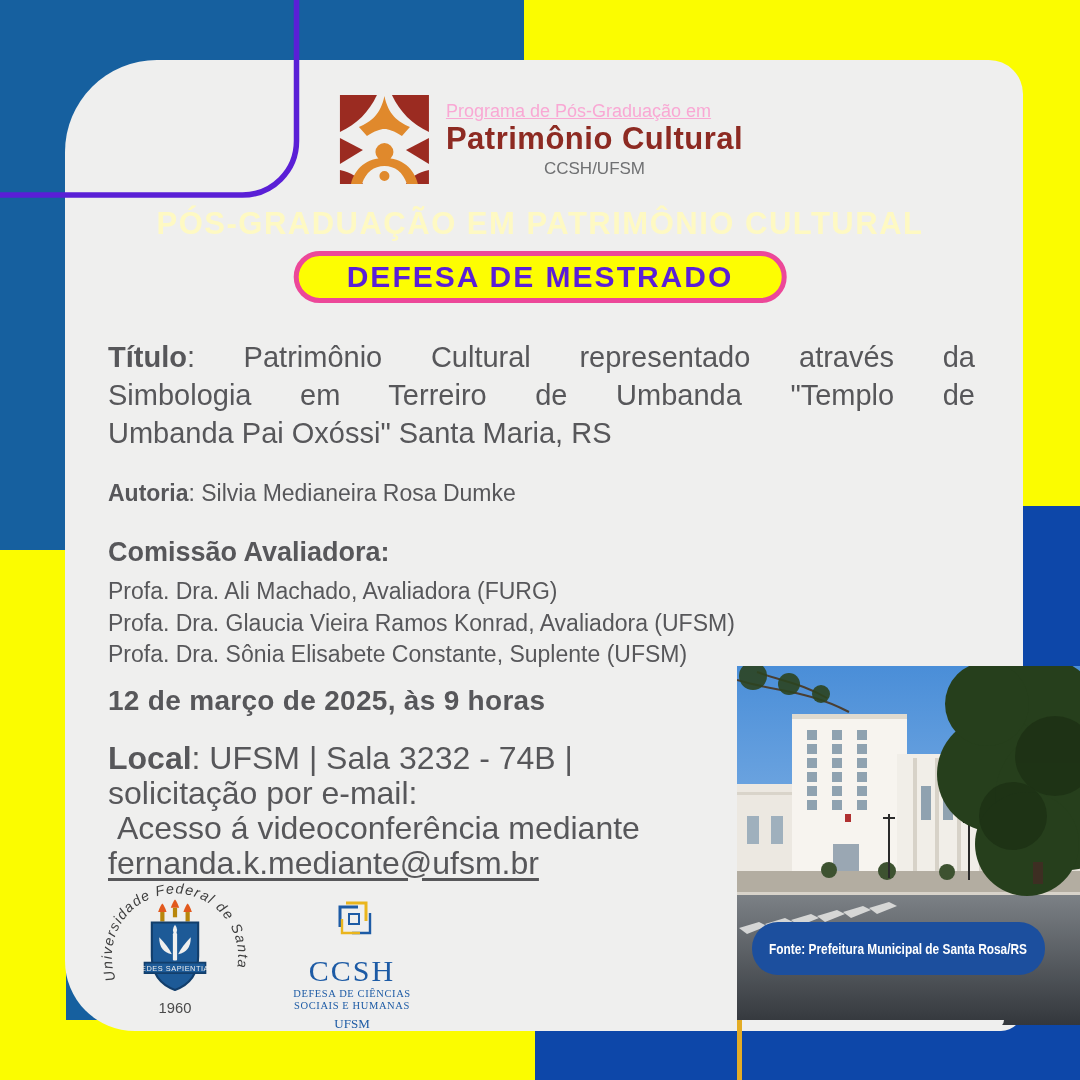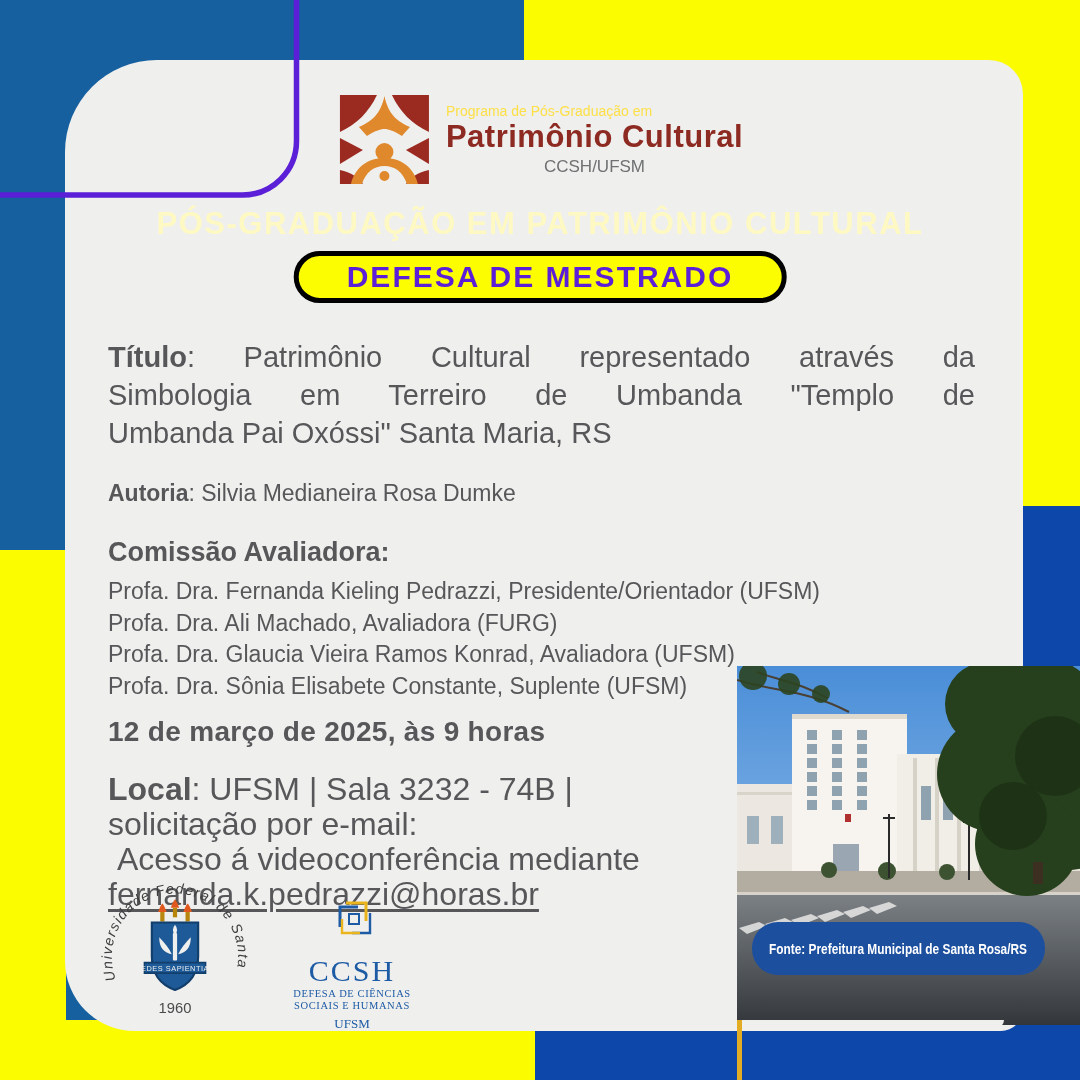--- a/index.html
+++ b/index.html
@@ -17,29 +17,29 @@
   
   .card{left:65px;top:60px;width:958px;height:971px;background:#efefee;
         border-radius:92px 34px 22px 70px;}
 
   
   .corner-line{left:0;top:0;}
 
   
   .logo-row{left:50%;top:92px;transform:translateX(-50%);display:flex;align-items:center;gap:14px;}
   .logo-text{display:flex;flex-direction:column;align-items:center;line-height:1.15;}
-  .logo-line1{font-size:14px;color:#fde047;align-self:flex-start;}
+  .logo-line1{font-size:18px;color:#f9a8d4;align-self:flex-start;text-decoration:underline;}
   .logo-line2{font-size:31px;font-weight:bold;color:#8d2a22;letter-spacing:.5px;}
   .logo-line3{font-size:17px;color:#6f7072;margin-top:2px;}
 
   .program-heading{left:0;top:206px;width:100%;text-align:center;
       font-size:31px;font-weight:bold;letter-spacing:1.5px;color:#fef9c3;}
 
   .badge{left:50%;top:251px;transform:translateX(-50%);
-      background:#fdfd02;border:5px solid #000000;border-radius:28px;
+      background:#fdfd02;border:5px solid #ec4899;border-radius:28px;
       padding:0 48px;height:42px;line-height:42px;
       font-size:30px;font-weight:bold;letter-spacing:2px;color:#5a1fd6;white-space:nowrap;}
 
   
   .content{left:108px;top:338px;width:867px;color:#57575a;}
   .title-line{font-size:29px;line-height:38px;text-align:justify;text-align-last:justify;}
   .title-line.last{text-align:left;text-align-last:left;}
   b.inl{font-weight:bold;}
   .author-line{font-size:23px;margin-top:28px;}
   .committee-label{font-size:27px;font-weight:bold;margin-top:30px;}
@@ -107,29 +107,28 @@
 
   <div class="abs content">
     <div class="title-line"><b class="inl">Título</b><span>: Patrimônio Cultural representado através da</span></div>
     <div class="title-line">Simbologia em Terreiro de Umbanda "Templo de</div>
     <div class="title-line last">Umbanda Pai Oxóssi" Santa Maria, RS</div>
 
     <div class="author-line"><b class="inl">Autoria</b><span>: Silvia Medianeira Rosa Dumke</span></div>
 
     <div class="committee-label"><b class="inl">Comissão Avaliadora</b><span>:</span></div>
     <ul class="committee-list">
-      <li>Profa. Dra. Fernanda Kieling Pedrazzi, Presidente/Orientador (UFSM)</li>
       <li>Profa. Dra. Ali Machado, Avaliadora (FURG)</li>
       <li>Profa. Dra. Glaucia Vieira Ramos Konrad, Avaliadora (UFSM)</li>
       <li>Profa. Dra. Sônia Elisabete Constante, Suplente (UFSM)</li>
     </ul>
 
     <div class="date-line">12 de março de 2025, às 9 horas</div>
 
-    <div class="local-block"><div><b class="inl">Local</b><span>: UFSM | Sala 3232 - 74B |</span></div><div>solicitação por e-mail:</div><div> Acesso á videoconferência mediante</div><div><a href="#" class="email-link">fernanda.k.pedrazzi@horas.br</a></div></div>
+    <div class="local-block"><div><b class="inl">Local</b><span>: UFSM | Sala 3232 - 74B |</span></div><div>solicitação por e-mail:</div><div> Acesso á videoconferência mediante</div><div><a href="#" class="email-link">fernanda.k.mediante@ufsm.br</a></div></div>
   </div>
 
   <svg class="abs ufsm-seal" width="158" height="158" viewBox="0 0 150 150">
     <defs>
       <path id="sealArc" d="M 19,102 A 60,60 0 1 1 131,102" fill="none"></path>
     </defs>
     <text font-size="13.5" letter-spacing="1.2" fill="#3e3e3e" font-style="italic">
       <textPath href="#sealArc">Universidade Federal de Santa Maria</textPath>
     </text>
 

